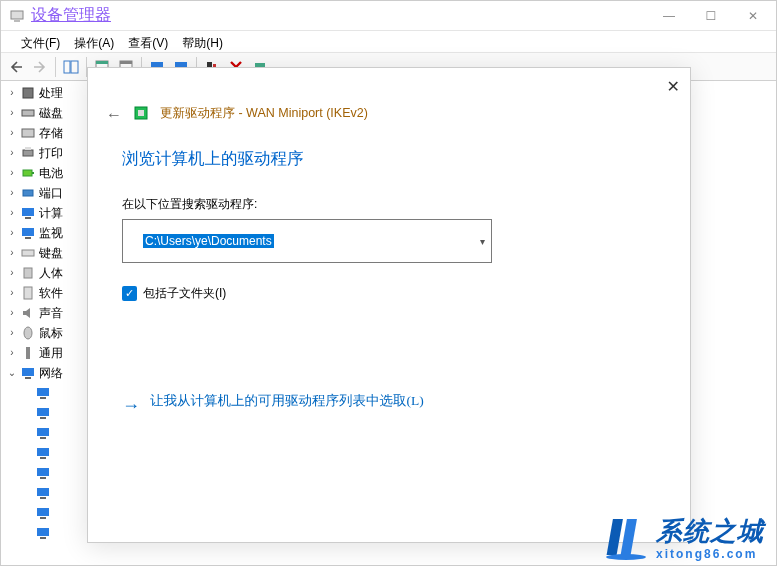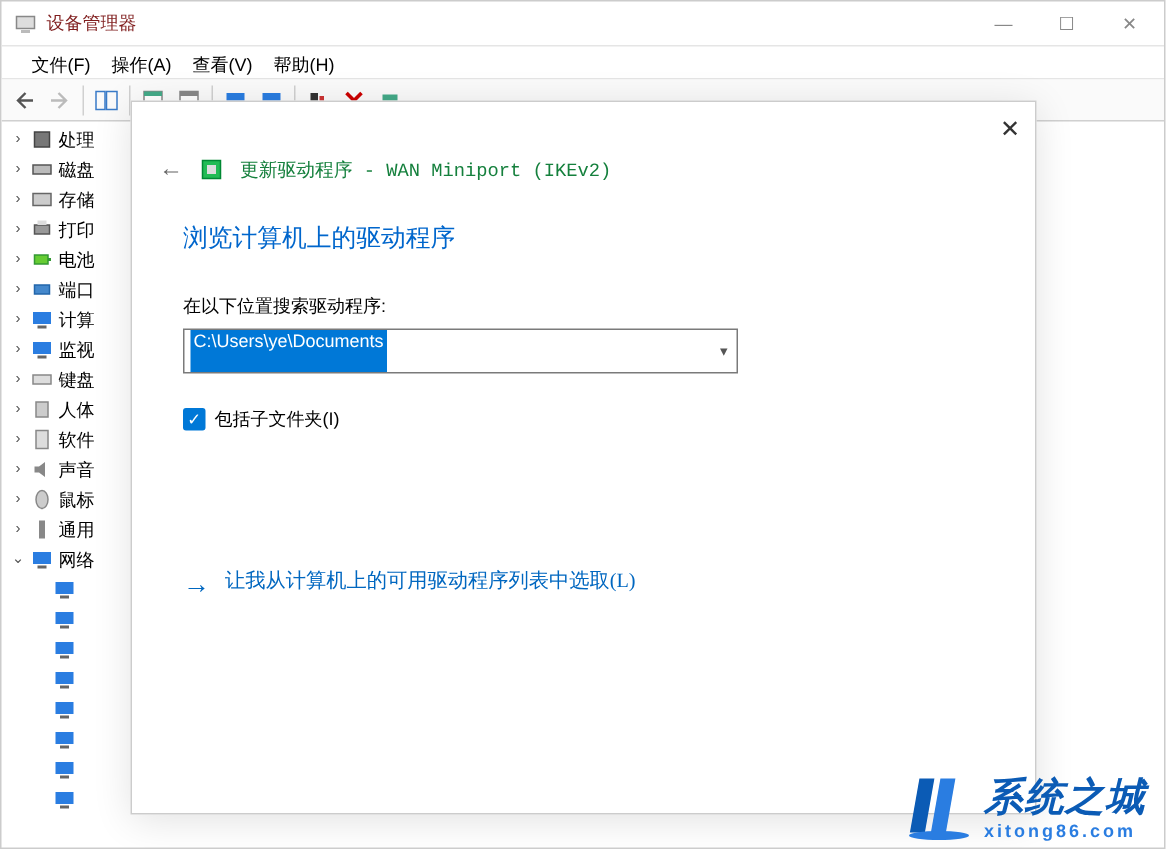--- a/index.html
+++ b/index.html
@@ -15,21 +15,21 @@
     }
     
     .titlebar {
       height: 30px;
       display: flex;
       align-items: center;
       padding: 0 8px;
       border-bottom: 1px solid #e5e5e5;
     }
     .titlebar .app-icon { width: 16px; height: 16px; margin-right: 6px; }
-    .titlebar .title { flex: 1; font-size: 12px; color: #7f1d1d; }
+    .titlebar .title { flex: 1; font-size: 16px; color: #8b5cf6; text-decoration: underline; }
     .titlebar .win-controls { display: flex; gap: 12px; color: #888; }
     .titlebar .win-controls span { width: 30px; text-align: center; cursor: default; }
     
     .menubar {
       height: 22px;
       display: flex;
       align-items: flex-end;
       padding: 0 20px;
       gap: 14px;
       font-size: 12px;
@@ -83,36 +83,37 @@
     }
     .dialog .dclose { font-size: 16px; color: #333; width: 30px; text-align: right; }
     .dialog .dtitle-row {
       display: flex;
       align-items: center;
       gap: 10px;
       padding: 0 18px 10px 18px;
     }
     .dialog .back-arrow { color: #666; font-size: 16px; }
     .dialog .drv-icon { width:18px; height:18px; display:inline-flex; align-items:center; justify-content:center;}
-    .dialog .dtitle { font-size: 12.5px; color: #15803d; font-family: Liberation Mono, monospace; }
+    .dialog .dtitle { font-size: 12.5px; color: #a16207; }
     .dialog .section-heading {
       color: #0066cc;
       font-size: 16.5px;
       padding: 16px 24px 8px 34px;
     }
     .dialog .form-area { padding: 18px 34px 0 34px; }
     .dialog .lbl { font-size: 12px; margin-bottom: 6px; }
     .dialog .path-row { display: flex; gap: 18px; align-items: center; }
     .dialog .path-input {
       flex: 0 0 370px;
-      height: 30px;
+      height: 44px;
       border: 1px solid #7a7a7a;
       background: #fff;
       display: flex;
-      padding: 0 4px;
+      align-items: center;
+      padding: 0 20px;
       position: relative;
     }
     .dialog .path-sel {
       background: #0078d7;
       color: #fff;
       padding: 0 2px;
       font-size: 12px;
     }
     .dialog .path-caret {
       position: absolute; right: 6px; top: 50%; transform: translateY(-50%);

